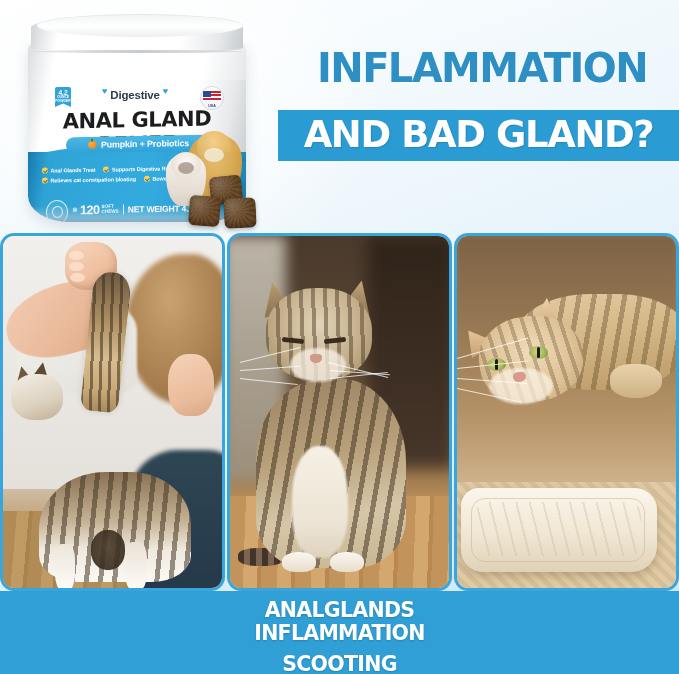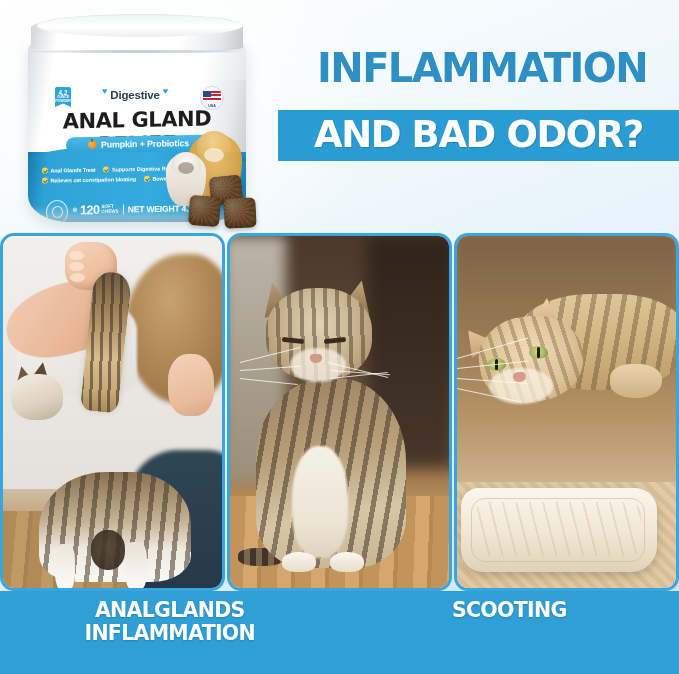--- a/index.html
+++ b/index.html
@@ -648,20 +648,21 @@
   .p3-whisk i { position:absolute; display:block; height:1px; background: rgba(255,250,240,0.8); transform-origin: left center; }
 
   
   .caption-band {
     position: absolute;
     left: 0; top: 591px;
     width: 679px;
     height: 83px;
     background: #2f9fd6;
     display: flex;
+    flex-direction: column;
   }
   .caption {
     flex: 1 1 0;
     display: flex;
     align-items: flex-start;
     justify-content: center;
     padding-top: 8px;
     box-sizing: border-box;
   }
   .caption-text {
@@ -764,21 +765,21 @@
     </div>
 
     <div class="chews">
       <span class="chew c1"></span>
       <span class="chew c2"></span>
       <span class="chew c3"></span>
     </div>
 
     <div class="headline-1">INFLAMMATION</div>
     <div class="headline-band">
-      <div class="headline-2">AND BAD ODOR?</div>
+      <div class="headline-2">AND BAD GLAND?</div>
     </div>
   </div>
 
   <div class="panels">
 
     <div class="panel">
       <div class="panel-inner">
         <div class="p1-bg"></div>
         <div class="p1-wall"></div>
         <div class="p1-floor"></div>

